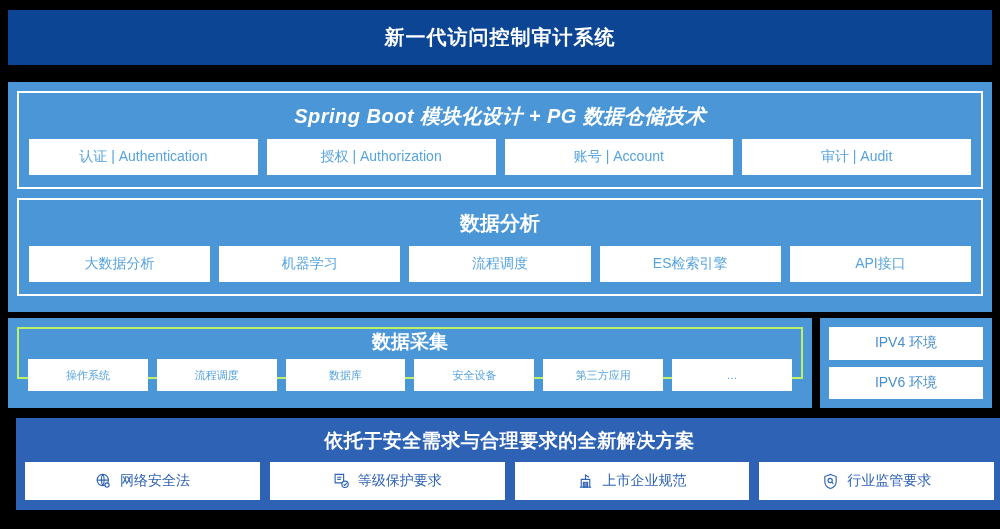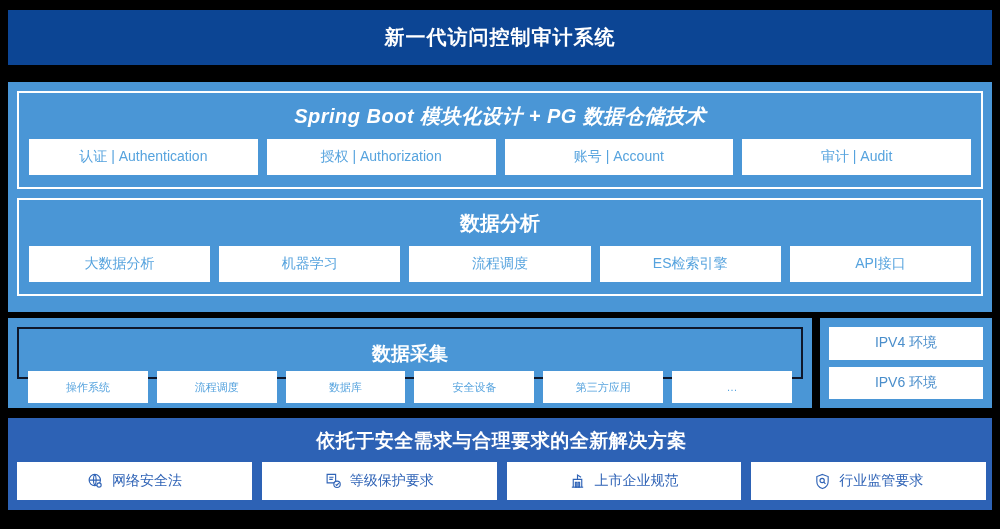--- a/index.html
+++ b/index.html
@@ -42,39 +42,39 @@
     height:36px; display:flex; align-items:center; justify-content:center;
     color:#56a3de; font-size:14px; white-space:nowrap;
   }
 
   
   .row3 { position:absolute; left:8px; top:318px; width:984px; height:90px; }
   .collect {
     position:absolute; left:0; top:0; width:804px; height:90px;
     background:#4a96d6; padding:9px;
   }
-  .collect-inner { border:2px solid #0f172a; padding:12px 9px 9px 9px; height:52px; }
+  .collect-inner { border:2px solid #bef264; padding:0 9px 9px 9px; height:52px; }
   .collect .sub-title {
     text-align:center; color:#ffffff; font-size:19px; font-weight:bold;
     line-height:26px; margin-bottom:4px;
   }
   .collect .cell { height:32px; font-size:11px; }
   .ipv {
     position:absolute; left:812px; top:0; width:172px; height:90px;
     background:#4a96d6; padding:9px;
     display:flex; flex-direction:column; gap:7px;
   }
   .ipv .cell {
     flex:1 1 0; background:#ffffff; display:flex; align-items:center;
     justify-content:center; color:#4a8ecb; font-size:14px;
   }
 
   
   .banner {
-    position:absolute; left:8px; top:418px; width:984px; height:92px;
+    position:absolute; left:16px; top:418px; width:984px; height:92px;
     background:#2d62b5; padding:8px 6px 9px 9px;
   }
   .banner .sub-title {
     text-align:center; color:#ffffff; font-size:19px; font-weight:bold;
     line-height:30px; margin-bottom:6px; letter-spacing:0.5px;
   }
   .banner .cellrow { gap:10px; }
   .banner .cell {
     height:38px; color:#2f63b6; font-size:14px; gap:8px;
   }

